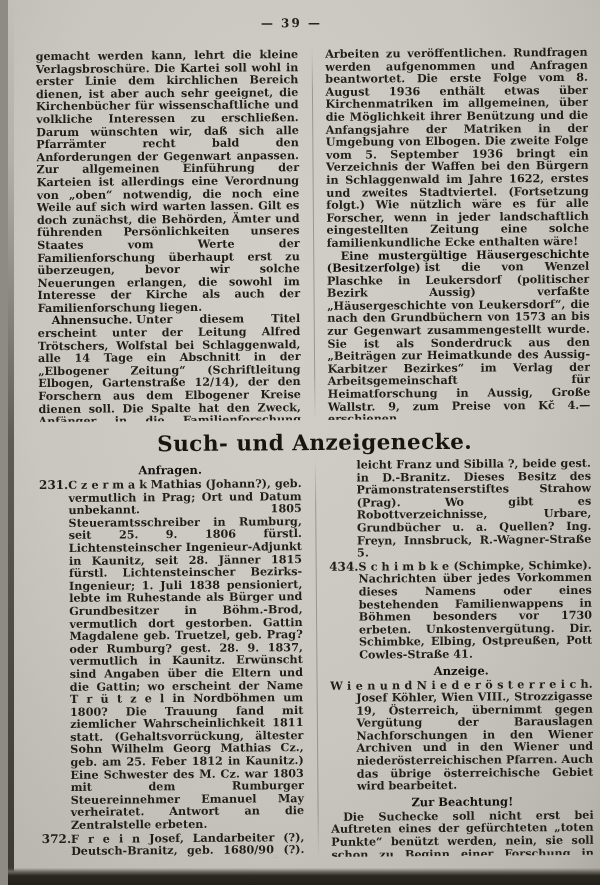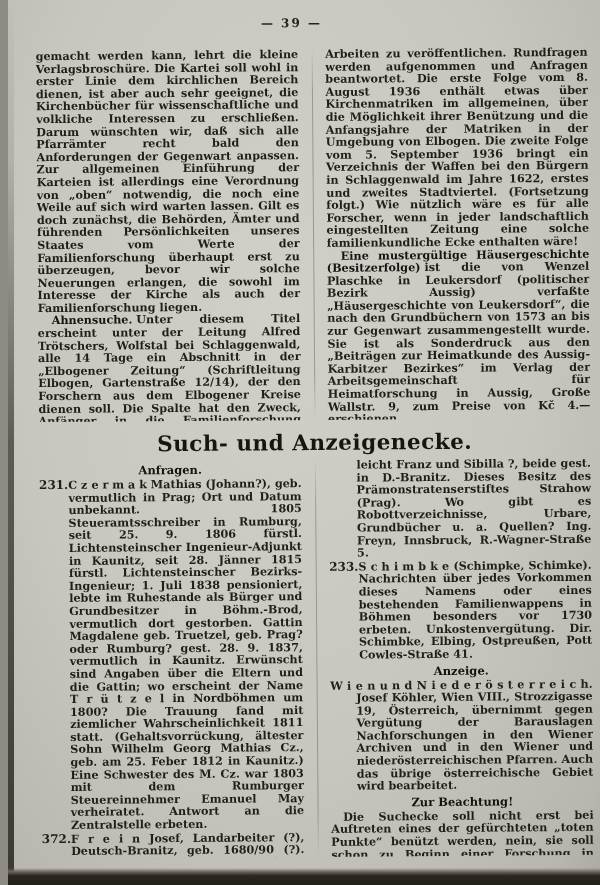--- a/index.html
+++ b/index.html
@@ -99,21 +99,21 @@
         </div>
         <div class="entry">
           <span class="entry-num">372.</span>
           <p class="entry-text">F&nbsp;r&nbsp;e&nbsp;i&nbsp;n Josef, Landarbeiter (?), Deutsch-Branitz, geb. 1680/90 (?). Heirat: 27. Jänner 1711 Magdalene, T. d. Johann und Justine Buresch, D.-Branitz, geb. D.-Branitz 22. Juli 1691. Gesucht Abstammung des Josef F. Eltern viel-</p>
         </div>
       </div>
       <div class="col-divider"></div>
       <div class="col">
         <p class="entry-cont">leicht Franz und Sibilla ?, beide gest. in D.-Branitz. Dieses Besitz des Prämonstratenserstiftes Strahow (Prag). Wo gibt es Robottverzeichnisse, Urbare, Grundbücher u. a. Quellen? Ing. Freyn, Innsbruck, R.-Wagner-Straße 5.</p>
         <div class="entry">
-          <span class="entry-num">233.</span>
+          <span class="entry-num">434.</span>
           <p class="entry-text">S&nbsp;c&nbsp;h&nbsp;i&nbsp;m&nbsp;b&nbsp;k&nbsp;e (Schimpke, Schimke). Nachrichten über jedes Vorkommen dieses Namens oder eines bestehenden Familienwappens in Böhmen besonders vor 1730 erbeten. Unkostenvergütung. Dir. Schimbke, Elbing, Ostpreußen, Pott Cowles-Straße 41.</p>
         </div>
         <h2 class="sub-heading">Anzeige.</h2>
         <p class="hanging">W&nbsp;i&nbsp;e&nbsp;n u&nbsp;n&nbsp;d N&nbsp;i&nbsp;e&nbsp;d&nbsp;e&nbsp;r&nbsp;ö&nbsp;s&nbsp;t&nbsp;e&nbsp;r&nbsp;r&nbsp;e&nbsp;i&nbsp;c&nbsp;h. Josef Köhler, Wien VIII., Strozzigasse 19, Österreich, übernimmt gegen Vergütung der Barauslagen Nachforschungen in den Wiener Archiven und in den Wiener und niederösterreichischen Pfarren. Auch das übrige österreichische Gebiet wird bearbeitet.</p>
         <h2 class="sub-heading">Zur Beachtung!</h2>
         <p class="beachtung">Die Suchecke soll nicht erst bei Auftreten eines der gefürchteten „toten Punkte“ benützt werden, nein, sie soll schon zu Beginn einer Forschung in Anspruch genommen werden, da auf diese Weise Doppelarbeit und damit Zeit und Geld erspart werden kann. Alle unsere Bezieher ersuchen wir dringend, An-</p>
       </div>
     </div>
 
   </div>

